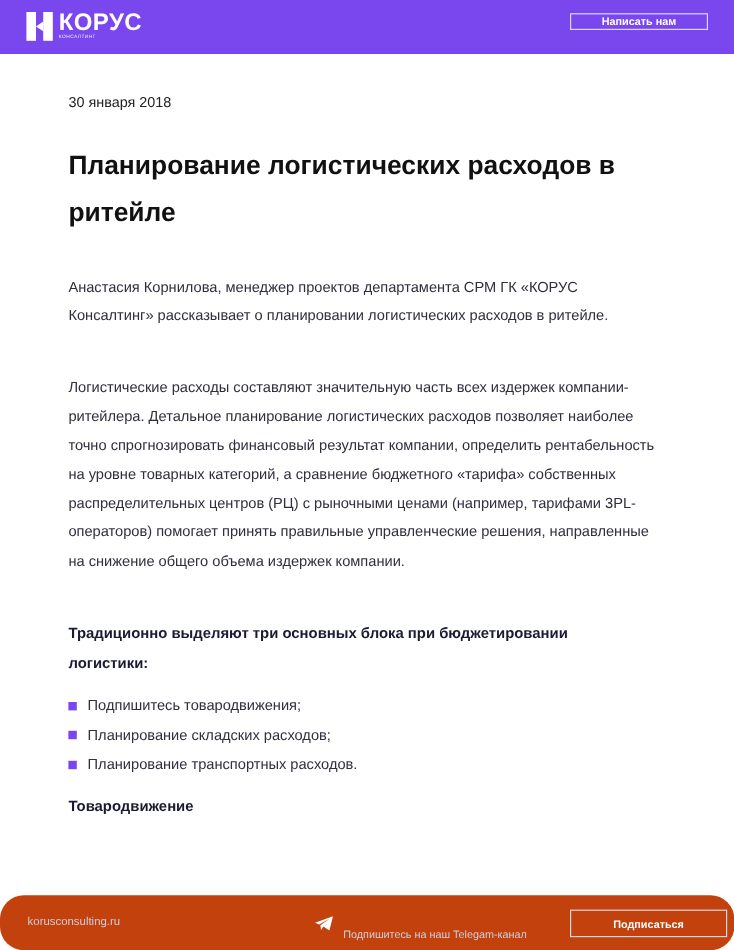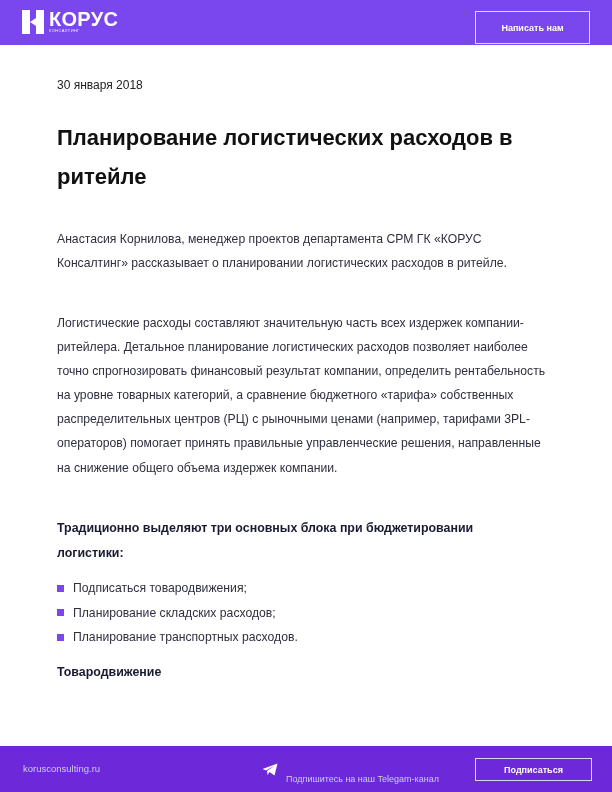--- a/index.html
+++ b/index.html
@@ -16,21 +16,21 @@
     .logo-mark { width: 22px; height: 24px; position: relative; }
     .logo-mark .l { position: absolute; left: 0; top: 0; width: 8px; height: 24px; background: #fff; }
     .logo-mark .r { position: absolute; right: 0; top: 0; width: 8px; height: 24px; background: #fff; }
     .logo-mark .m { position: absolute; left: 8px; top: 8px; width: 0; height: 0;
       border-top: 4px solid transparent; border-bottom: 4px solid transparent; border-right: 6px solid #fff; }
     .logo-text { margin-left: 5px; color: #fff; }
     .logo-name { font-size: 20px; font-weight: bold; letter-spacing: 0.3px; line-height: 14px; display: block; margin-top: 2px; }
     .logo-sub { font-size: 4px; letter-spacing: 0.4px; display: block; margin-top: 2px; opacity: 0.9; }
 
     .write-btn {
-      position: absolute; left: 475px; top: 11px; width: 115px; height: 33px;
+      position: absolute; left: 475px; top: 11px; width: 115px; height: 14px;
       border: 1px solid #e0d6fc; color: #fff; background: transparent;
       font-size: 9px; font-weight: bold; display: flex; align-items: center; justify-content: center;
     }
 
     .date { position: absolute; left: 57px; top: 78px; font-size: 12px; color: #222; }
 
     .title {
       position: absolute; left: 57px; top: 118px; width: 510px;
       font-size: 22px; font-weight: bold; color: #111; line-height: 39px;
     }
@@ -48,27 +48,28 @@
     }
     .sh1 { top: 516px; }
     .sh2 { top: 660px; }
 
     .bullets { position: absolute; left: 57px; top: 576px; list-style: none; }
     .bullets li { display: flex; align-items: center; height: 24.5px; font-size: 12.2px; color: #2f2f3f; }
     .bullet-sq { width: 7px; height: 7px; background: #7a46ee; margin-right: 9px; flex: none; }
 
     .footer {
       position: absolute; left: 0; top: 746px; width: 612px; height: 46px;
-      background: #6d28d9;
+      background: #c2410c;
+      border-radius: 20px;
     }
     .site { position: absolute; left: 23px; top: 17px; font-size: 9.5px; color: #cfcfdc; }
     .tg-icon { position: absolute; left: 262px; top: 17px; width: 16px; height: 13px; }
     .tg-text { position: absolute; left: 286px; top: 18px; font-size: 9px; color: #cfcfdc; margin-top: 10px; }
     .sub-btn {
-      position: absolute; left: 475px; top: 12px; width: 117px; height: 23px;
+      position: absolute; left: 475px; top: 12px; width: 131px; height: 23px;
       border: 1px solid #d8d8e6; color: #fff; font-size: 9px; font-weight: bold;
       display: flex; align-items: center; justify-content: center;
     }
   </style>
 </head>
 <body>
 
 <header class="header">
   <div class="logo">
     <div class="logo-mark">
@@ -89,21 +90,21 @@
   <h1 class="title">Планирование логистических расходов в ритейле</h1>
 
   <p class="para p1">Анастасия Корнилова, менеджер проектов департамента СРМ ГК «КОРУС Консалтинг» рассказывает о планировании логистических расходов в ритейле.</p>
   <p class="para p2">Логистические расходы составляют значительную часть всех издержек компании-ритейлера. Детальное планирование логистических расходов позволяет наиболее точно спрогнозировать финансовый результат компании, определить рентабельность на уровне товарных категорий, а сравнение бюджетного «тарифа» собственных распределительных центров (РЦ) с рыночными ценами (например, тарифами 3PL-операторов) помогает принять правильные управленческие решения, направленные на снижение общего объема издержек компании.</p>
 
   <h3 class="subhead sh1">Традиционно выделяют три основных блока при бюджетировании логистики:</h3>
 
   <ul class="bullets">
     <li>
       <span class="bullet-sq"></span>
-      <span>Подписаться товародвижения;</span>
+      <span>Подпишитесь товародвижения;</span>
     </li>
     <li>
       <span class="bullet-sq"></span>
       <span>Планирование складских расходов;</span>
     </li>
     <li>
       <span class="bullet-sq"></span>
       <span>Планирование транспортных расходов.</span>
     </li>
   </ul>

